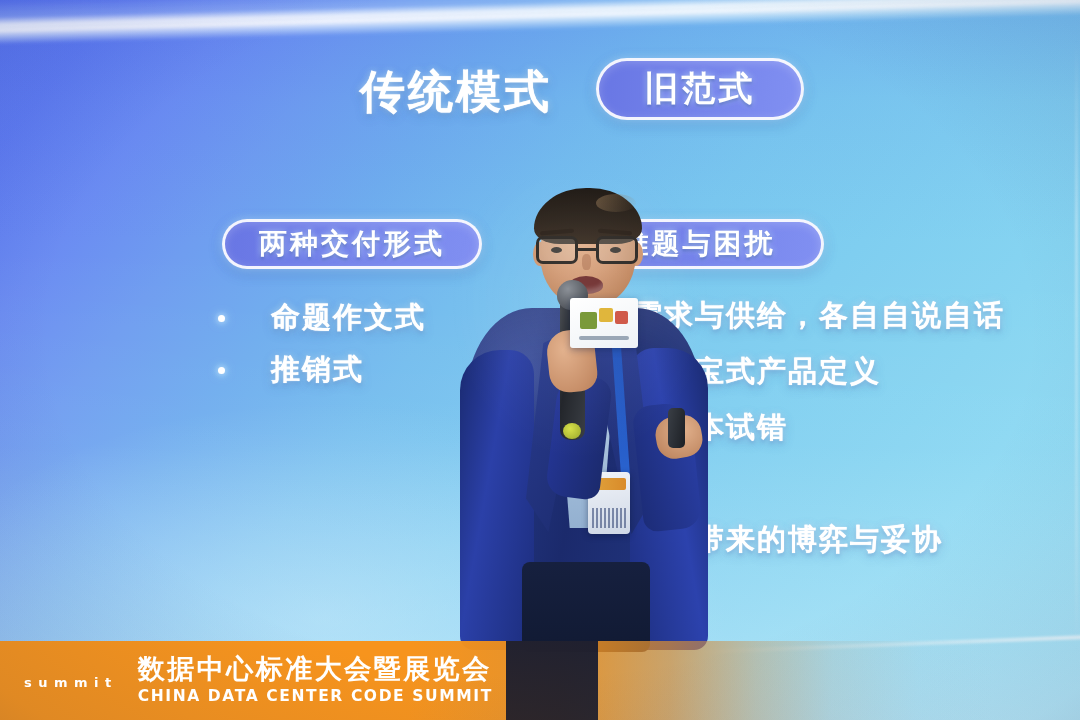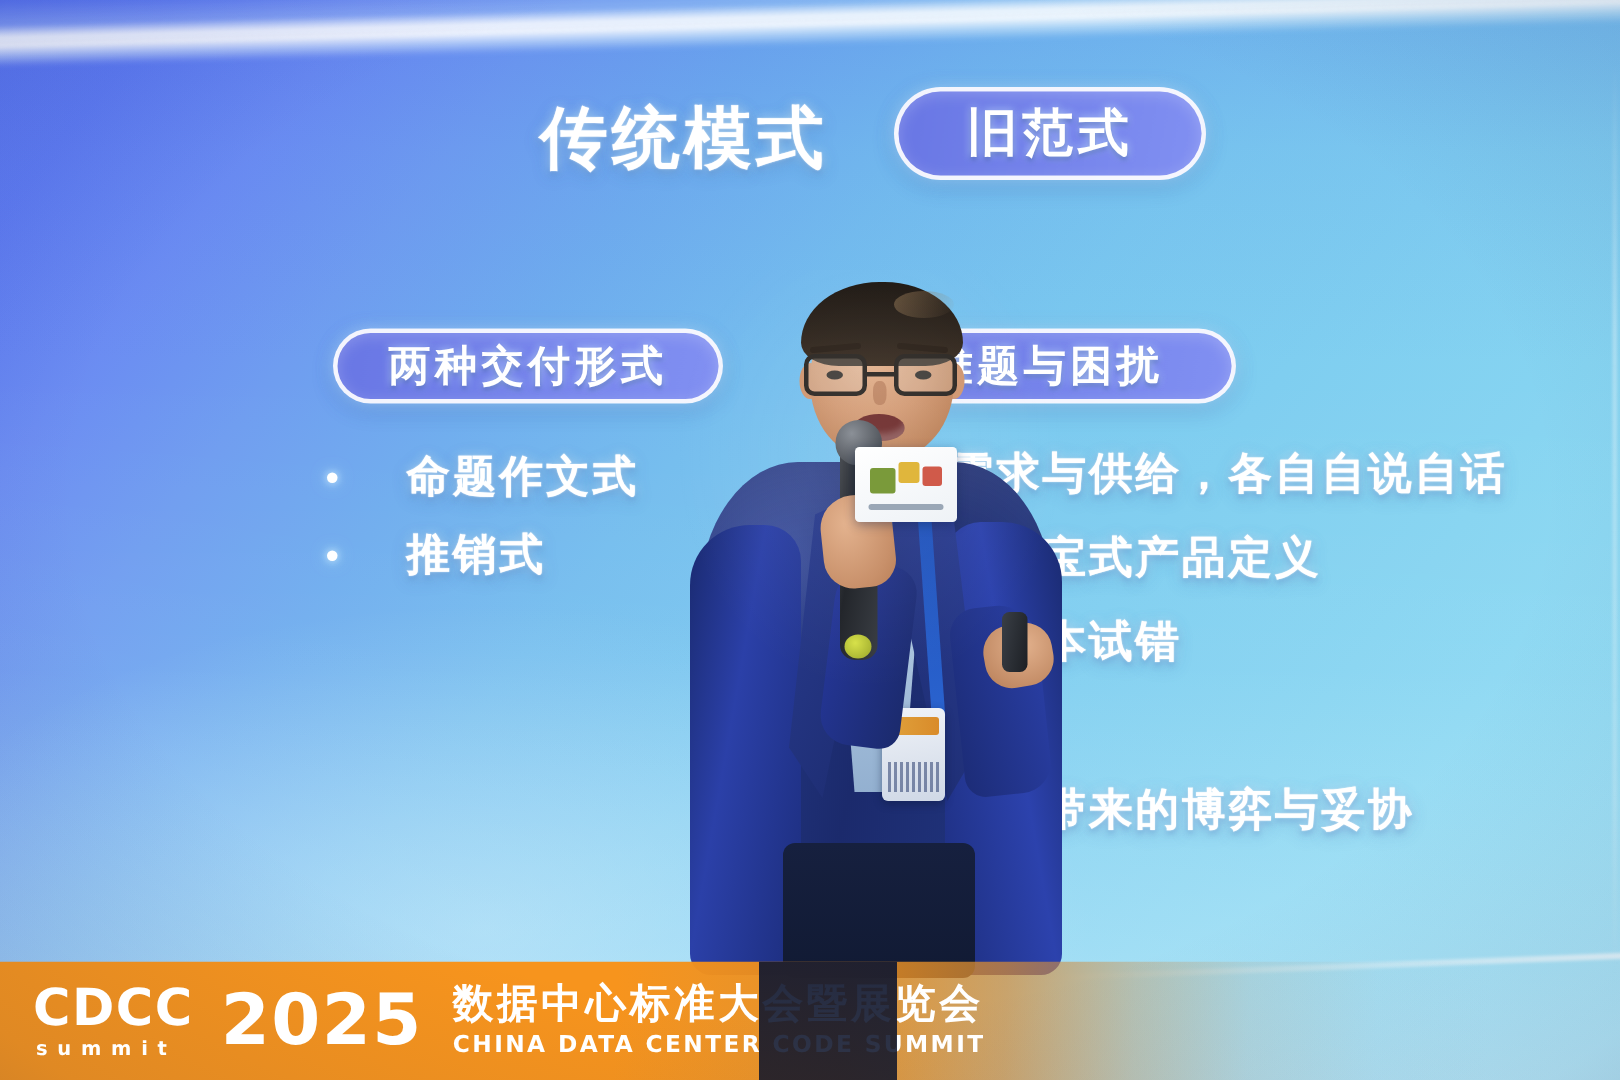--- a/index.html
+++ b/index.html
@@ -600,24 +600,22 @@
     <div class="sp-clicker"></div>
     <div class="sp-hand-click"></div>
 
     <div class="speaker-soften"></div>
   </div>
 
   <div class="banner">
     <div class="banner-fill"></div>
     <div class="banner-inner">
       <div class="logo-cdcc">
-        <span class="word">CDCC</span>
         <span class="sub">summit</span>
       </div>
-      <div class="logo-year">2025</div>
       <div class="banner-names">
         <span class="cn">数据中心标准大会暨展览会</span>
         <span class="en">CHINA DATA CENTER CODE SUMMIT</span>
       </div>
     </div>
     <div class="banner-occluder"></div>
   </div>
 
   <div class="vignette"></div>
 </div>

